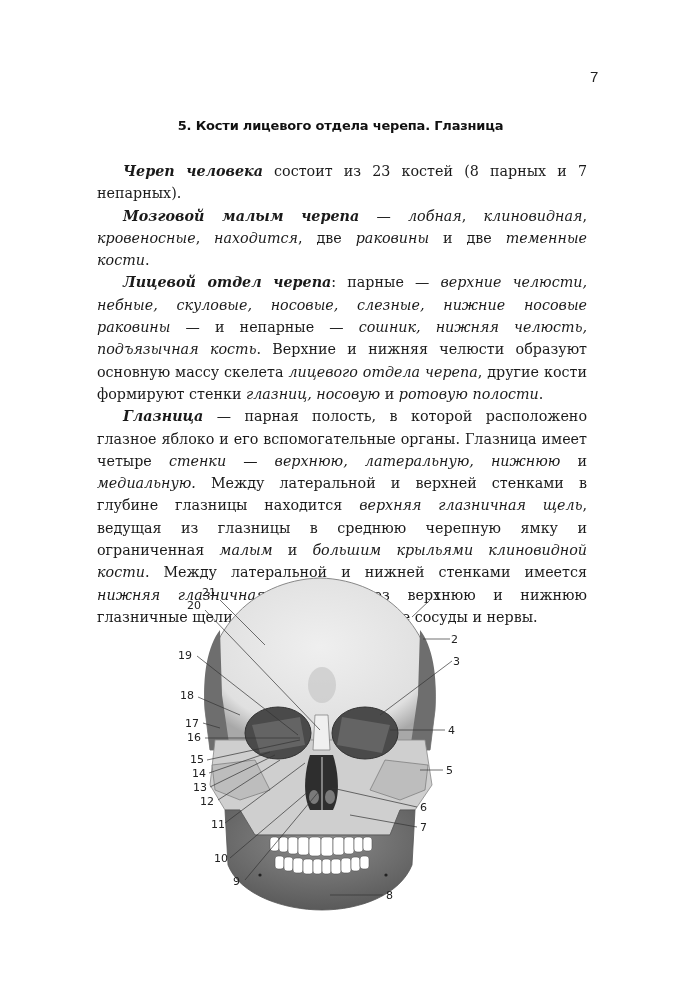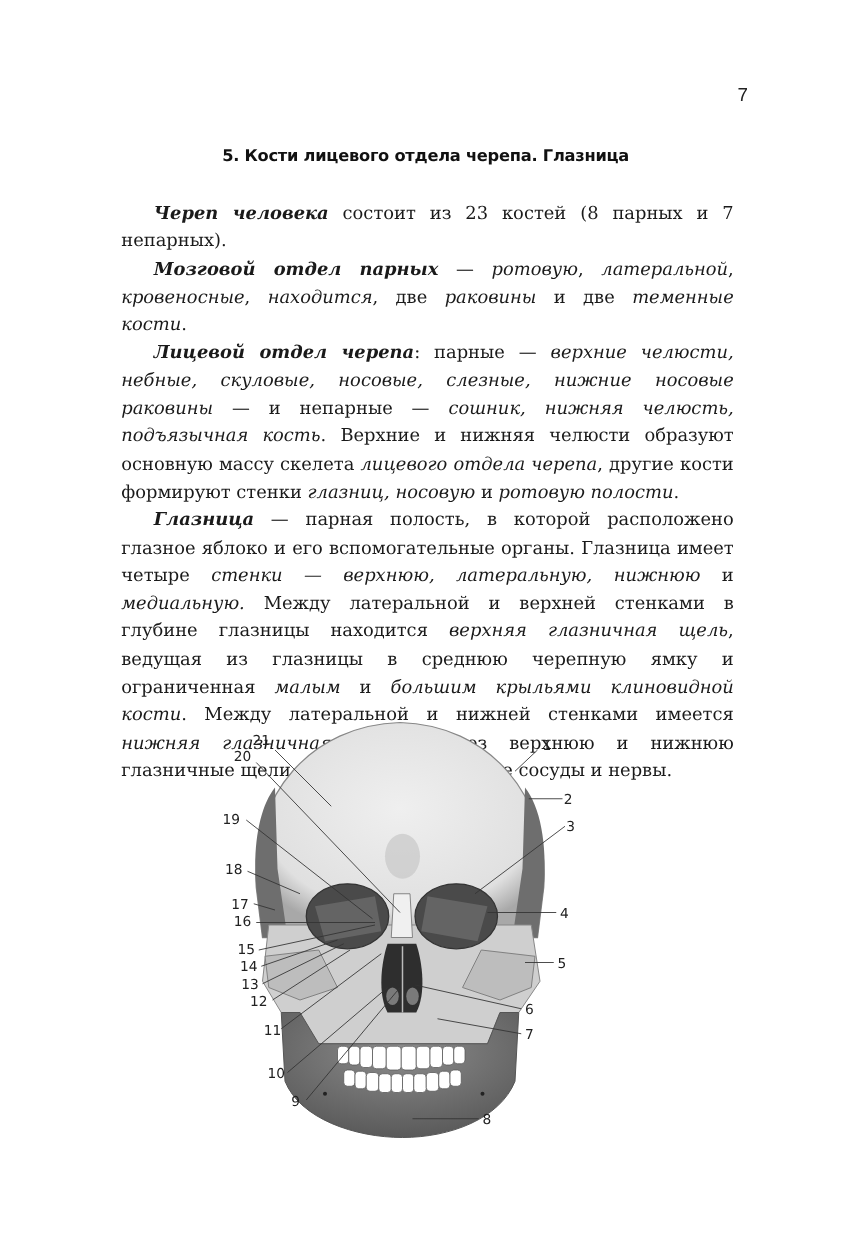--- a/index.html
+++ b/index.html
@@ -30,21 +30,21 @@
 </style>
 </head>
 <body>
 
 <div class="page-number">7</div>
 
 <div class="section-title">5. Кости лицевого отдела черепа. Глазница</div>
 
 <div class="body-text">
   <p class="par"><b>Череп человека</b><span> состоит из 23 костей (8 парных и 7 непарных).</span></p>
-  <p class="par"><b>Мозговой отдел парных</b><span> — </span><i>ротовую</i><span>, </span><i>латеральной</i><span>, </span><i>кровеносные</i><span>, </span><i>находится</i><span>, две </span><i>раковины</i><span> и две </span><i>теменные кости</i><span>.</span></p>
+  <p class="par"><b>Мозговой малым черепа</b><span> — </span><i>лобная</i><span>, </span><i>клиновидная</i><span>, </span><i>кровеносные</i><span>, </span><i>находится</i><span>, две </span><i>раковины</i><span> и две </span><i>теменные кости</i><span>.</span></p>
   <p class="par"><b>Лицевой отдел черепа</b><span>: парные — </span><i>верхние челюсти, небные, скуловые, носовые, слезные, нижние носовые раковины</i><span> — и непарные — </span><i>сошник, нижняя челюсть, подъязычная кость</i><span>. Верхние и нижняя челюсти образуют основную массу скелета </span><i>лицевого отдела черепа</i><span>, другие кости формируют стенки </span><i>глазниц, носовую</i><span> и </span><i>ротовую полости</i><span>.</span></p>
   <p class="par"><b>Глазница</b><span> — парная полость, в которой расположено глазное яблоко и его вспомогательные органы. Глазница имеет четыре </span><i>стенки — верхнюю, латеральную, нижнюю</i><span> и </span><i>медиальную.</i><span> Между латеральной и верхней стенками в глубине глазницы находится </span><i>верхняя глазничная щель</i><span>, ведущая из глазницы в среднюю черепную ямку и ограниченная </span><i>малым</i><span> и </span><i>большим крыльями клиновидной кости</i><span>. Между латеральной и нижней стенками имеется </span><i>нижняя глазничная щель</i><span>. Через верхнюю и нижнюю глазничные щели проходят кровеносные сосуды и нервы.</span></p>
 </div>
 
 <div class="figure">
   <svg viewBox="0 0 320 340">
     <defs>
       <radialGradient id="craniumGrad" cx="50%" cy="40%" r="60%">
         <stop offset="0%" stop-color="#efefef"></stop>
         <stop offset="80%" stop-color="#e0e0e0"></stop>

